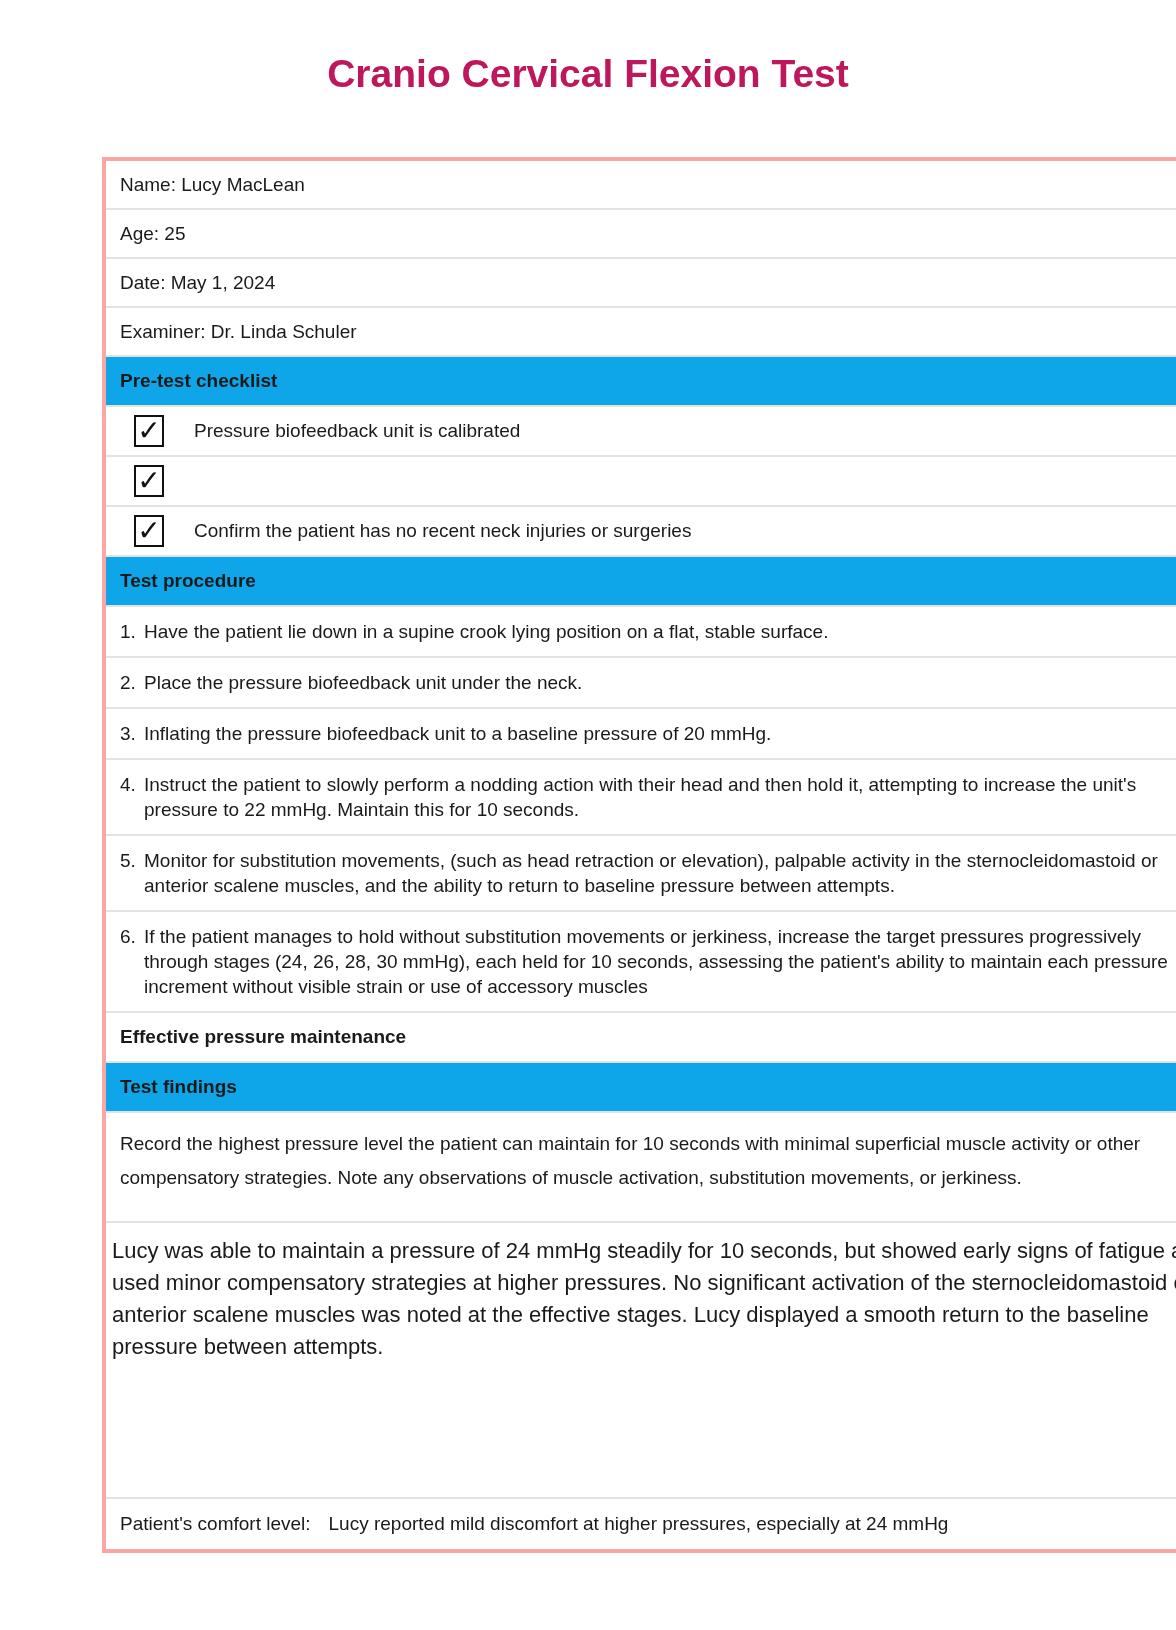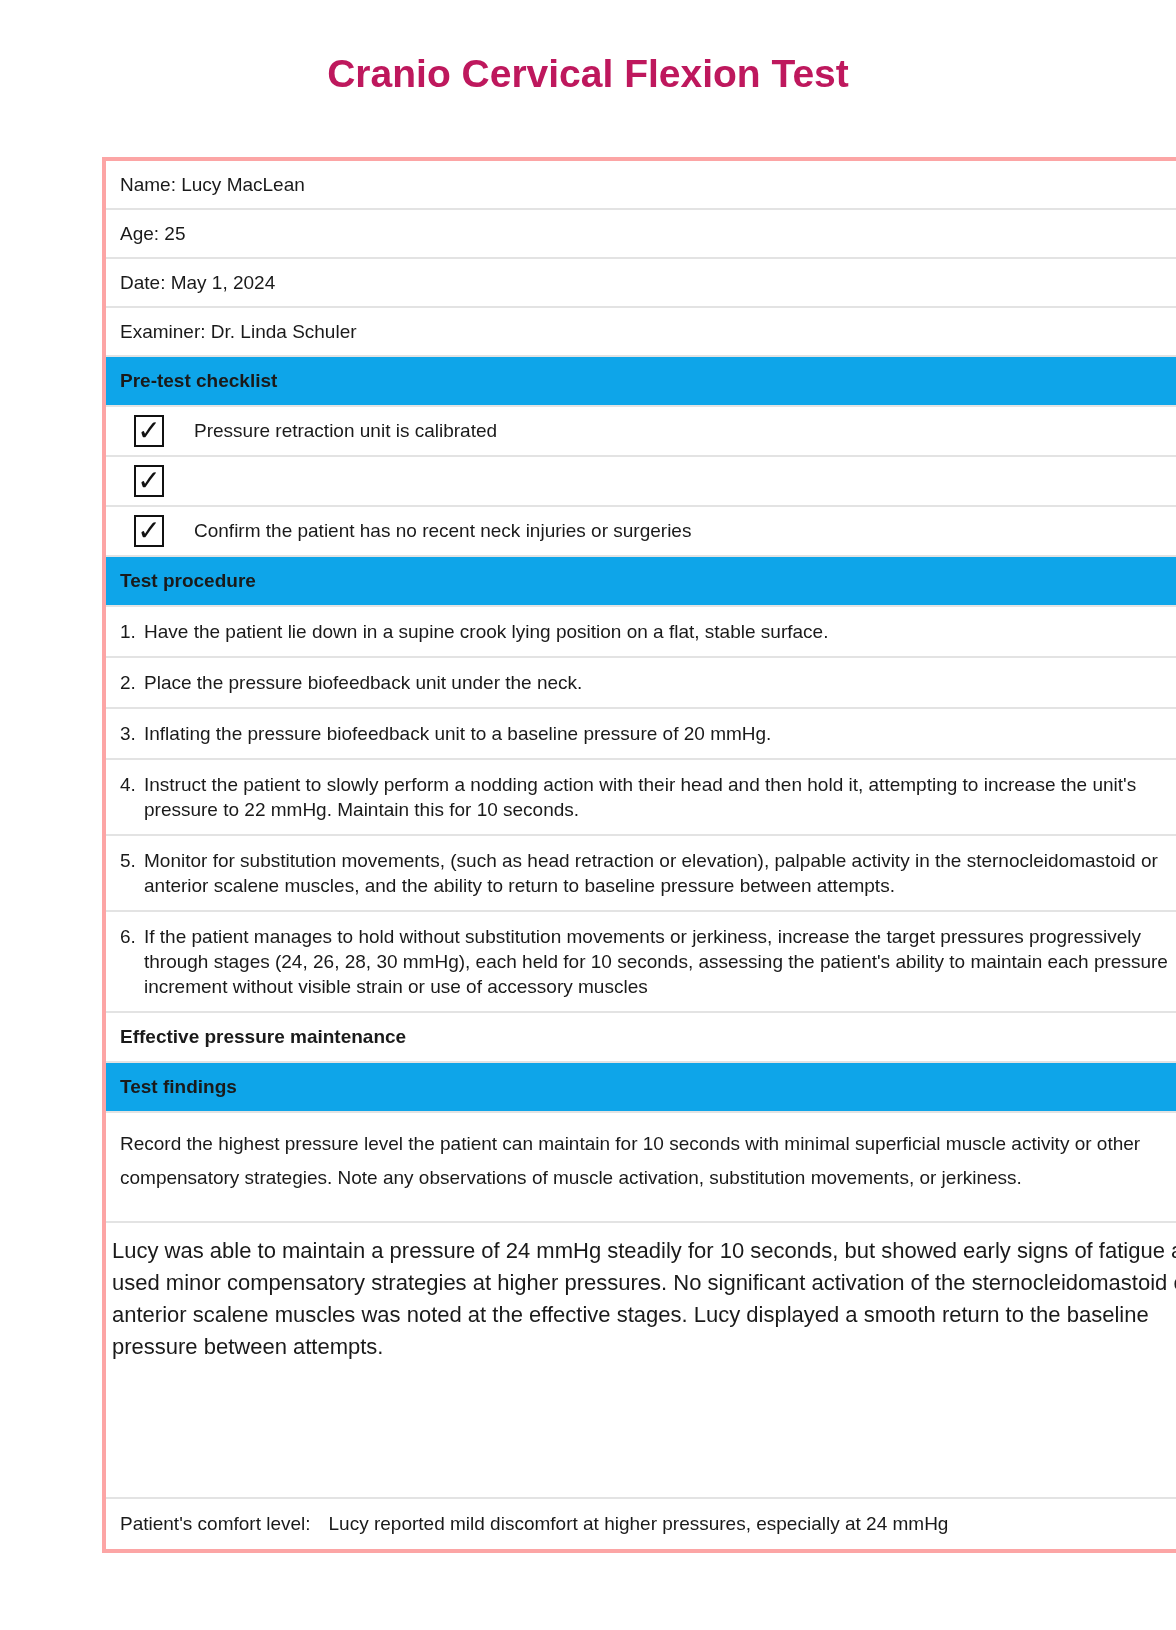--- a/index.html
+++ b/index.html
@@ -53,21 +53,21 @@
 
 <div class="sheet">
   <div class="row h48">Name: Lucy MacLean</div>
   <div class="row h48">Age: 25</div>
   <div class="row h48">Date: May 1, 2024</div>
   <div class="row h48">Examiner: Dr. Linda Schuler</div>
 
   <div class="row section">Pre-test checklist</div>
   <div class="row check-row">
     <span class="checkbox">✓</span>
-    <span>Pressure retraction unit is calibrated</span>
+    <span>Pressure biofeedback unit is calibrated</span>
   </div>
   <div class="row check-row">
     <span class="checkbox">✓</span>
   </div>
   <div class="row check-row">
     <span class="checkbox">✓</span>
     <span>Confirm the patient has no recent neck injuries or surgeries</span>
   </div>
 
   <div class="row section">Test procedure</div>

